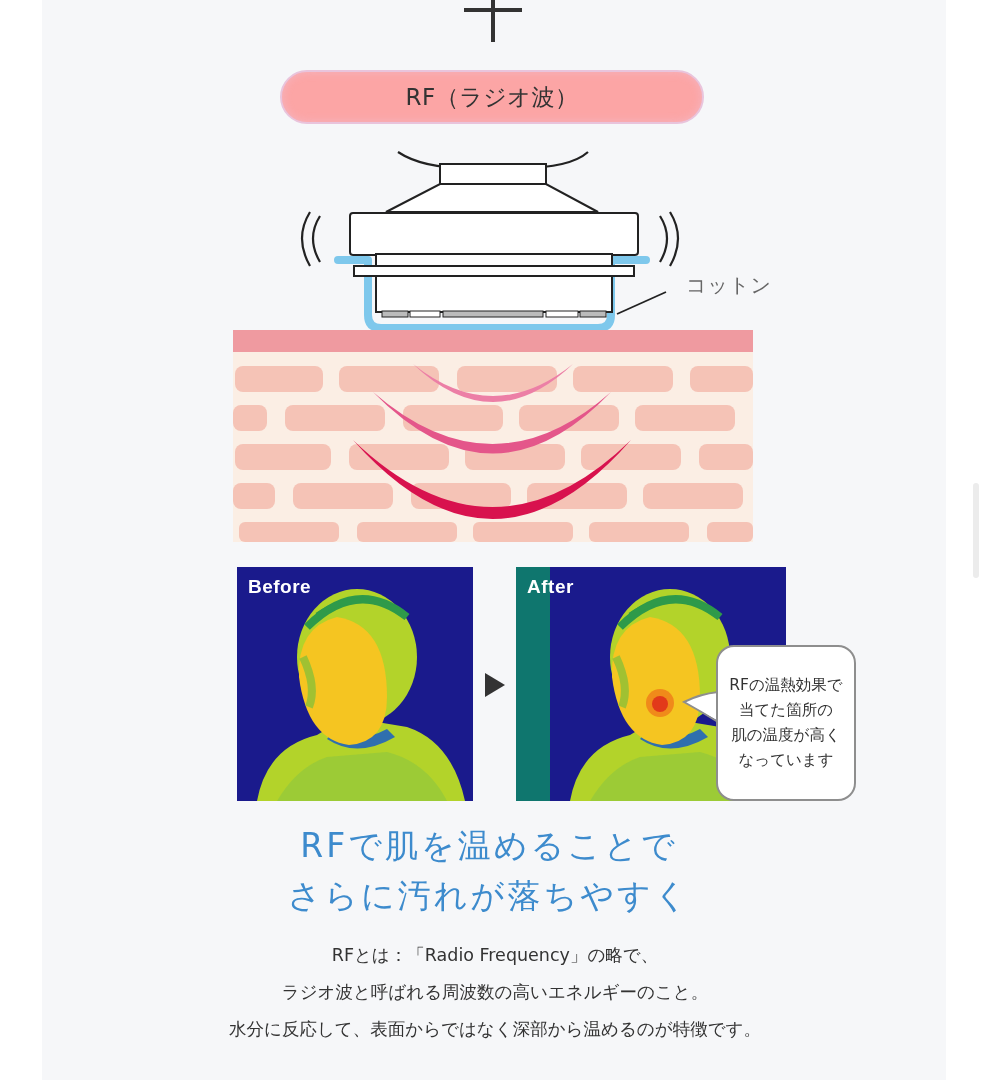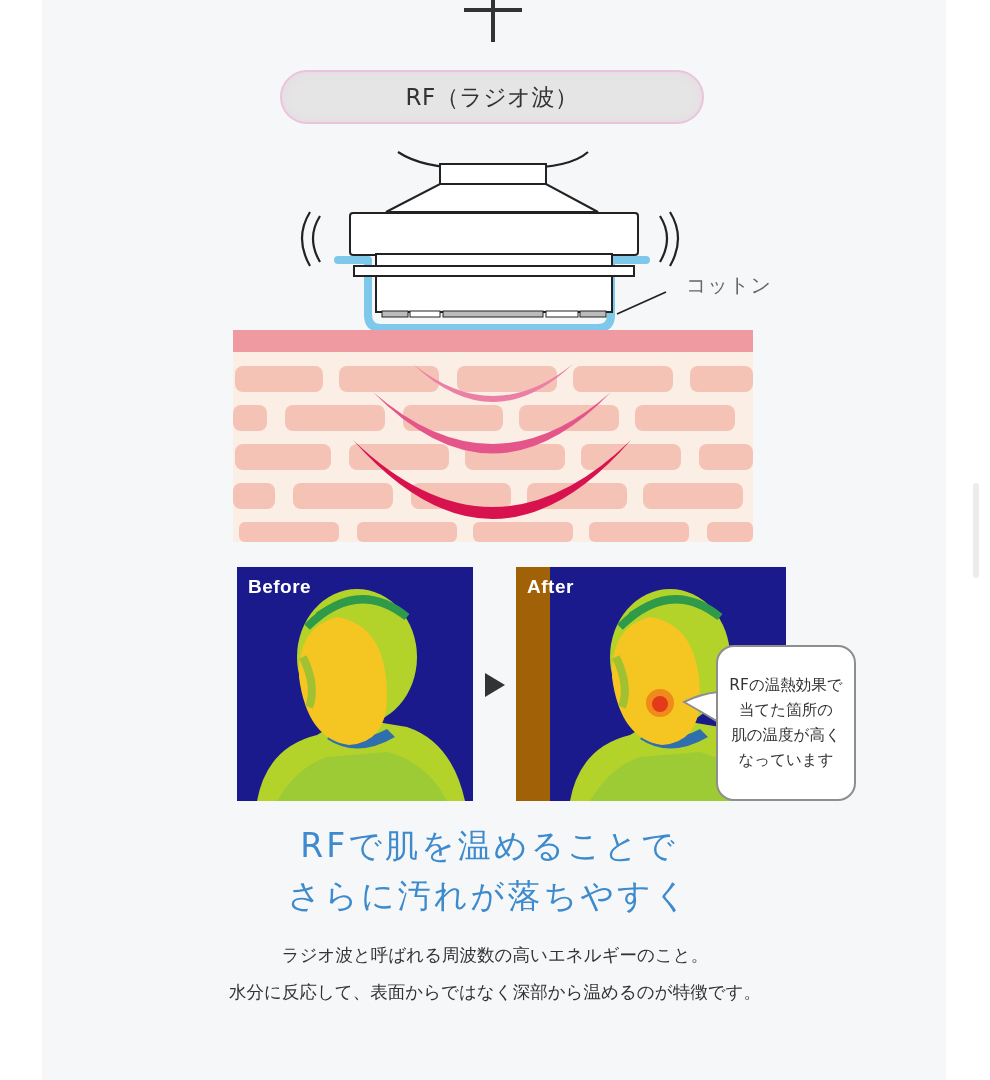--- a/index.html
+++ b/index.html
@@ -13,34 +13,34 @@
     position: absolute; left: 42px; top: 0; width: 904px; height: 1080px;
     background: #f6f7f9;
   }
   .plus {
     position: absolute; left: 462px; top: 0; width: 62px; height: 44px;
   }
   .pill {
     position: absolute; left: 280px; top: 70px; width: 424px; height: 54px;
     box-sizing: border-box;
     border: 2px solid #e9c4dc; border-radius: 28px;
-    background: #e5e5e5;
+    background: #fca5a5;
     box-shadow: inset 0 0 10px rgba(240,200,225,0.45);
     display: flex; align-items: center; justify-content: center;
     font-size: 23px; color: #333333; letter-spacing: 0.5px;
   }
   .device-svg { position: absolute; left: 280px; top: 140px; }
   .cotton-label {
     position: absolute; left: 686px; top: 272px;
     font-size: 20px; color: #666666; letter-spacing: 1px;
   }
   .skin-svg { position: absolute; left: 233px; top: 330px; }
   .thermo {
     position: absolute; width: 236px; height: 234px; overflow: hidden;
-    background: #a16207;
+    background: #0f766e;
   }
   .thermo.before { left: 237px; top: 567px; }
   .thermo.after { left: 516px; top: 567px; padding-left: 34px; }
   .thermo-label {
     position: absolute; left: 11px; top: 9px;
     color: #ffffff; font-size: 19px; font-weight: bold;
     font-family: "Liberation Sans", sans-serif;
     letter-spacing: 0.5px;
   }
   .arrow {
@@ -202,17 +202,18 @@
   <div>RFの温熱効果で</div>
   <div>当てた箇所の</div>
   <div>肌の温度が高く</div>
   <div>なっています</div>
 </div>
 
 <div class="headline l1">RFで肌を温めることで</div>
 <div class="headline l2">さらに汚れが落ちやすく</div>
 
 <div class="desc">
+  <div>RFとは：「Radio Frequency」の略で、</div>
   <div>ラジオ波と呼ばれる周波数の高いエネルギーのこと。</div>
   <div>水分に反応して、表面からではなく深部から温めるのが特徴です。</div>
 </div>
 
 <div class="scroll-hint"></div>
 
 </body></html>

